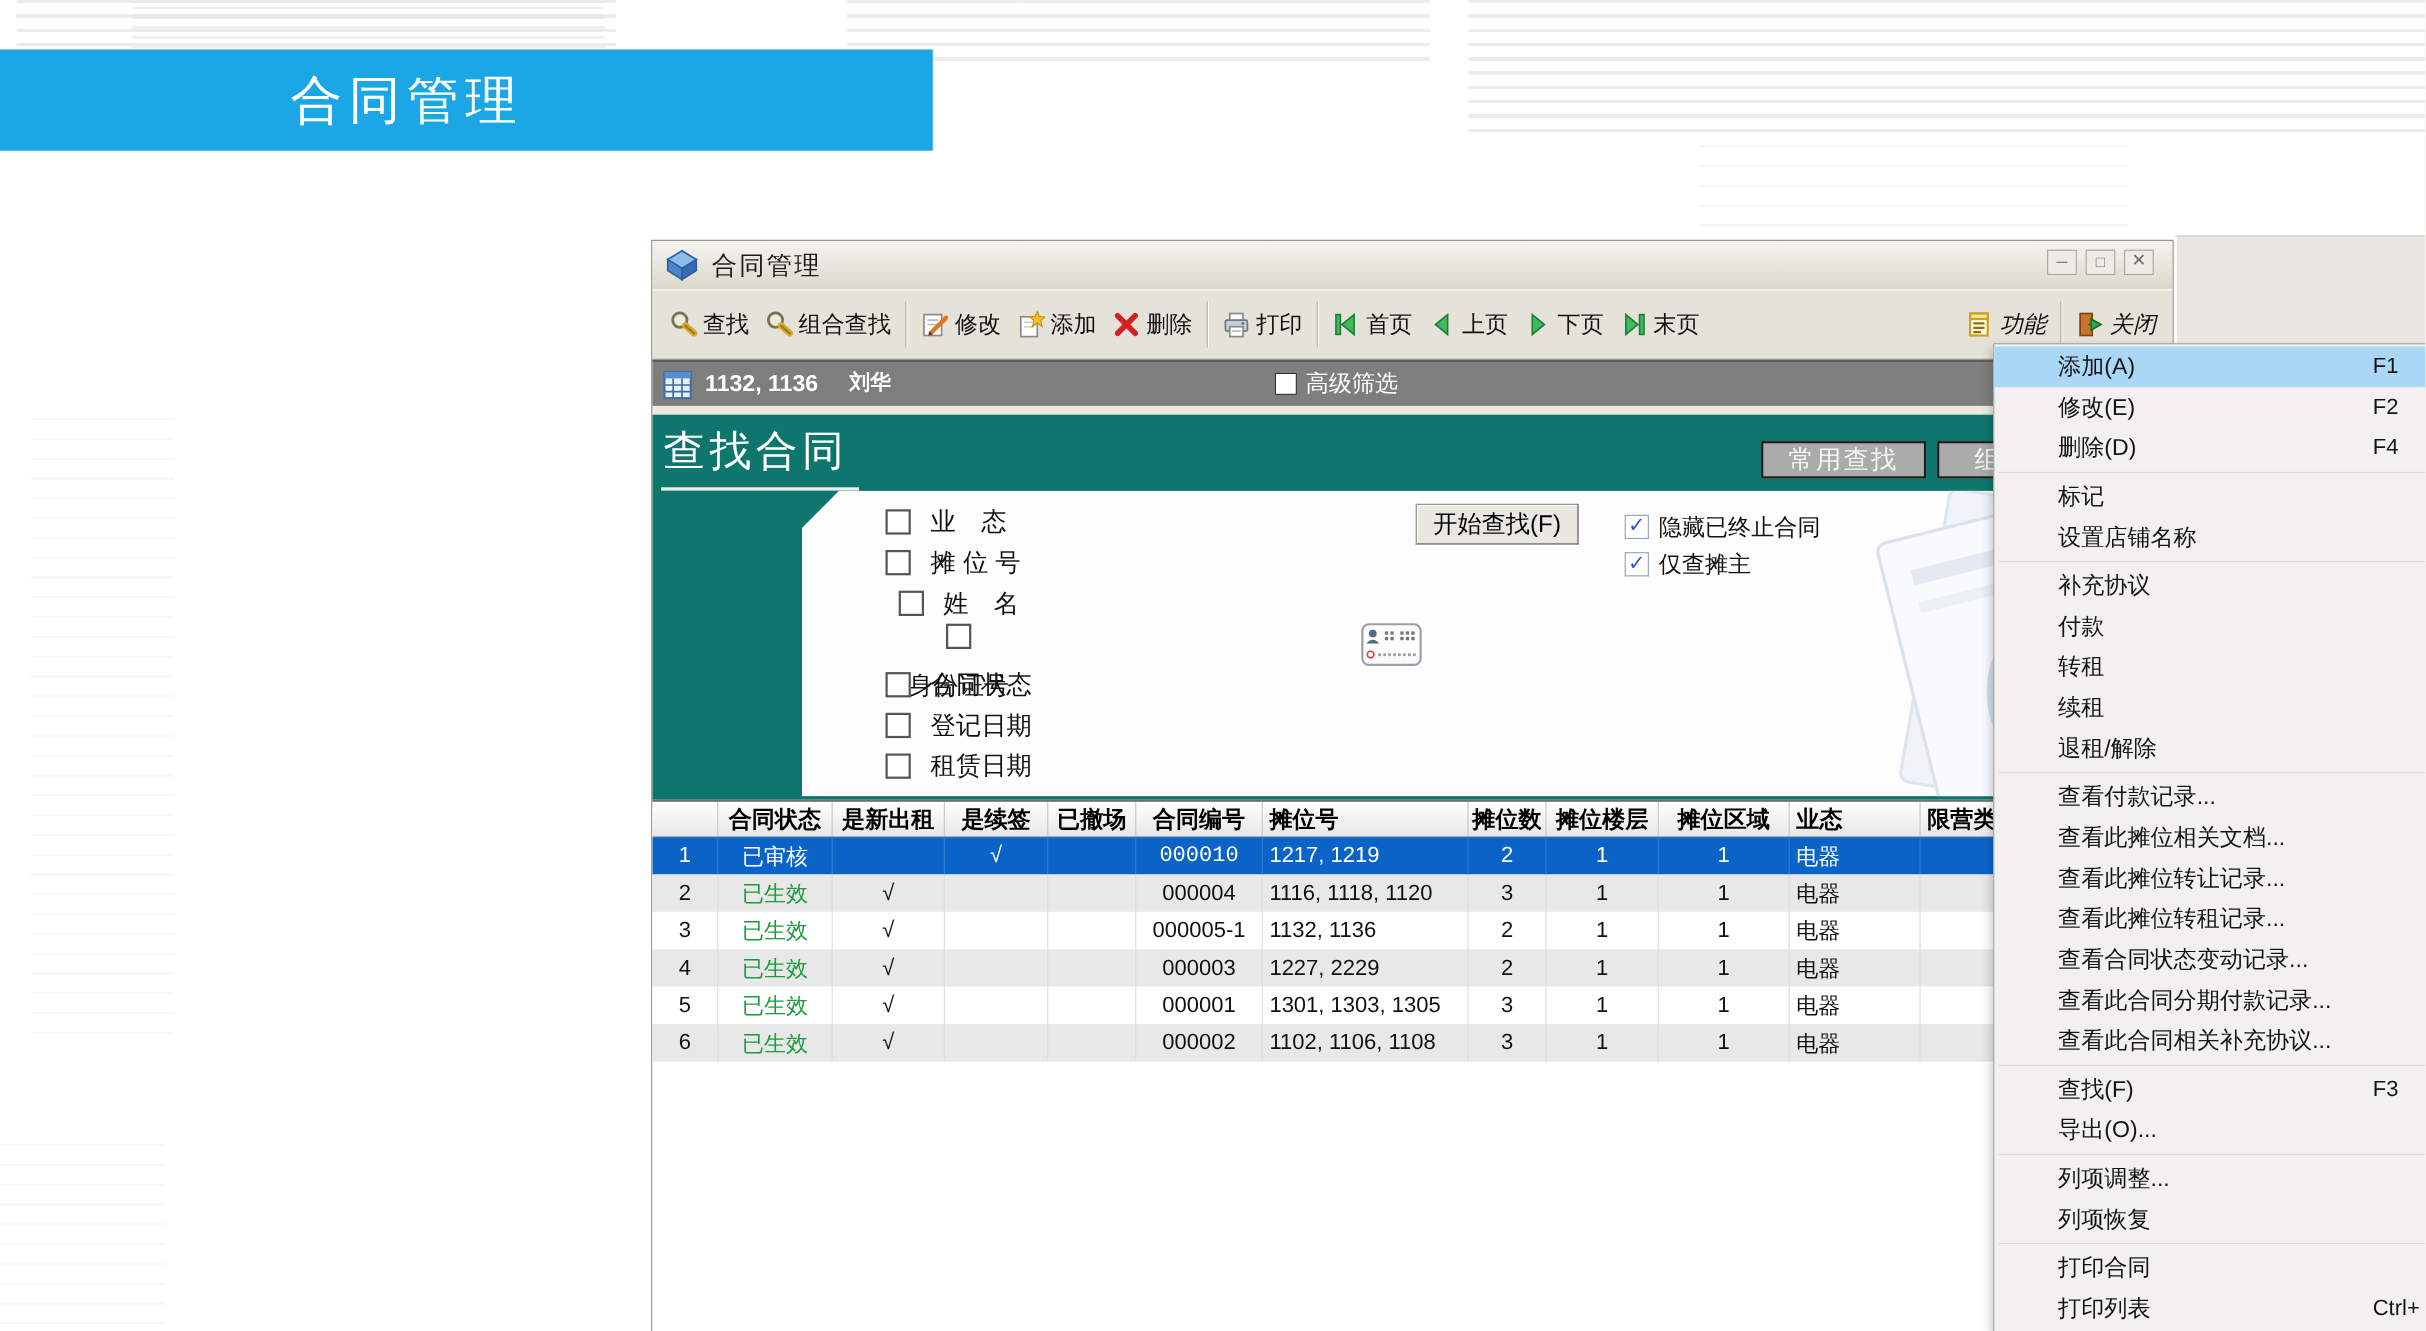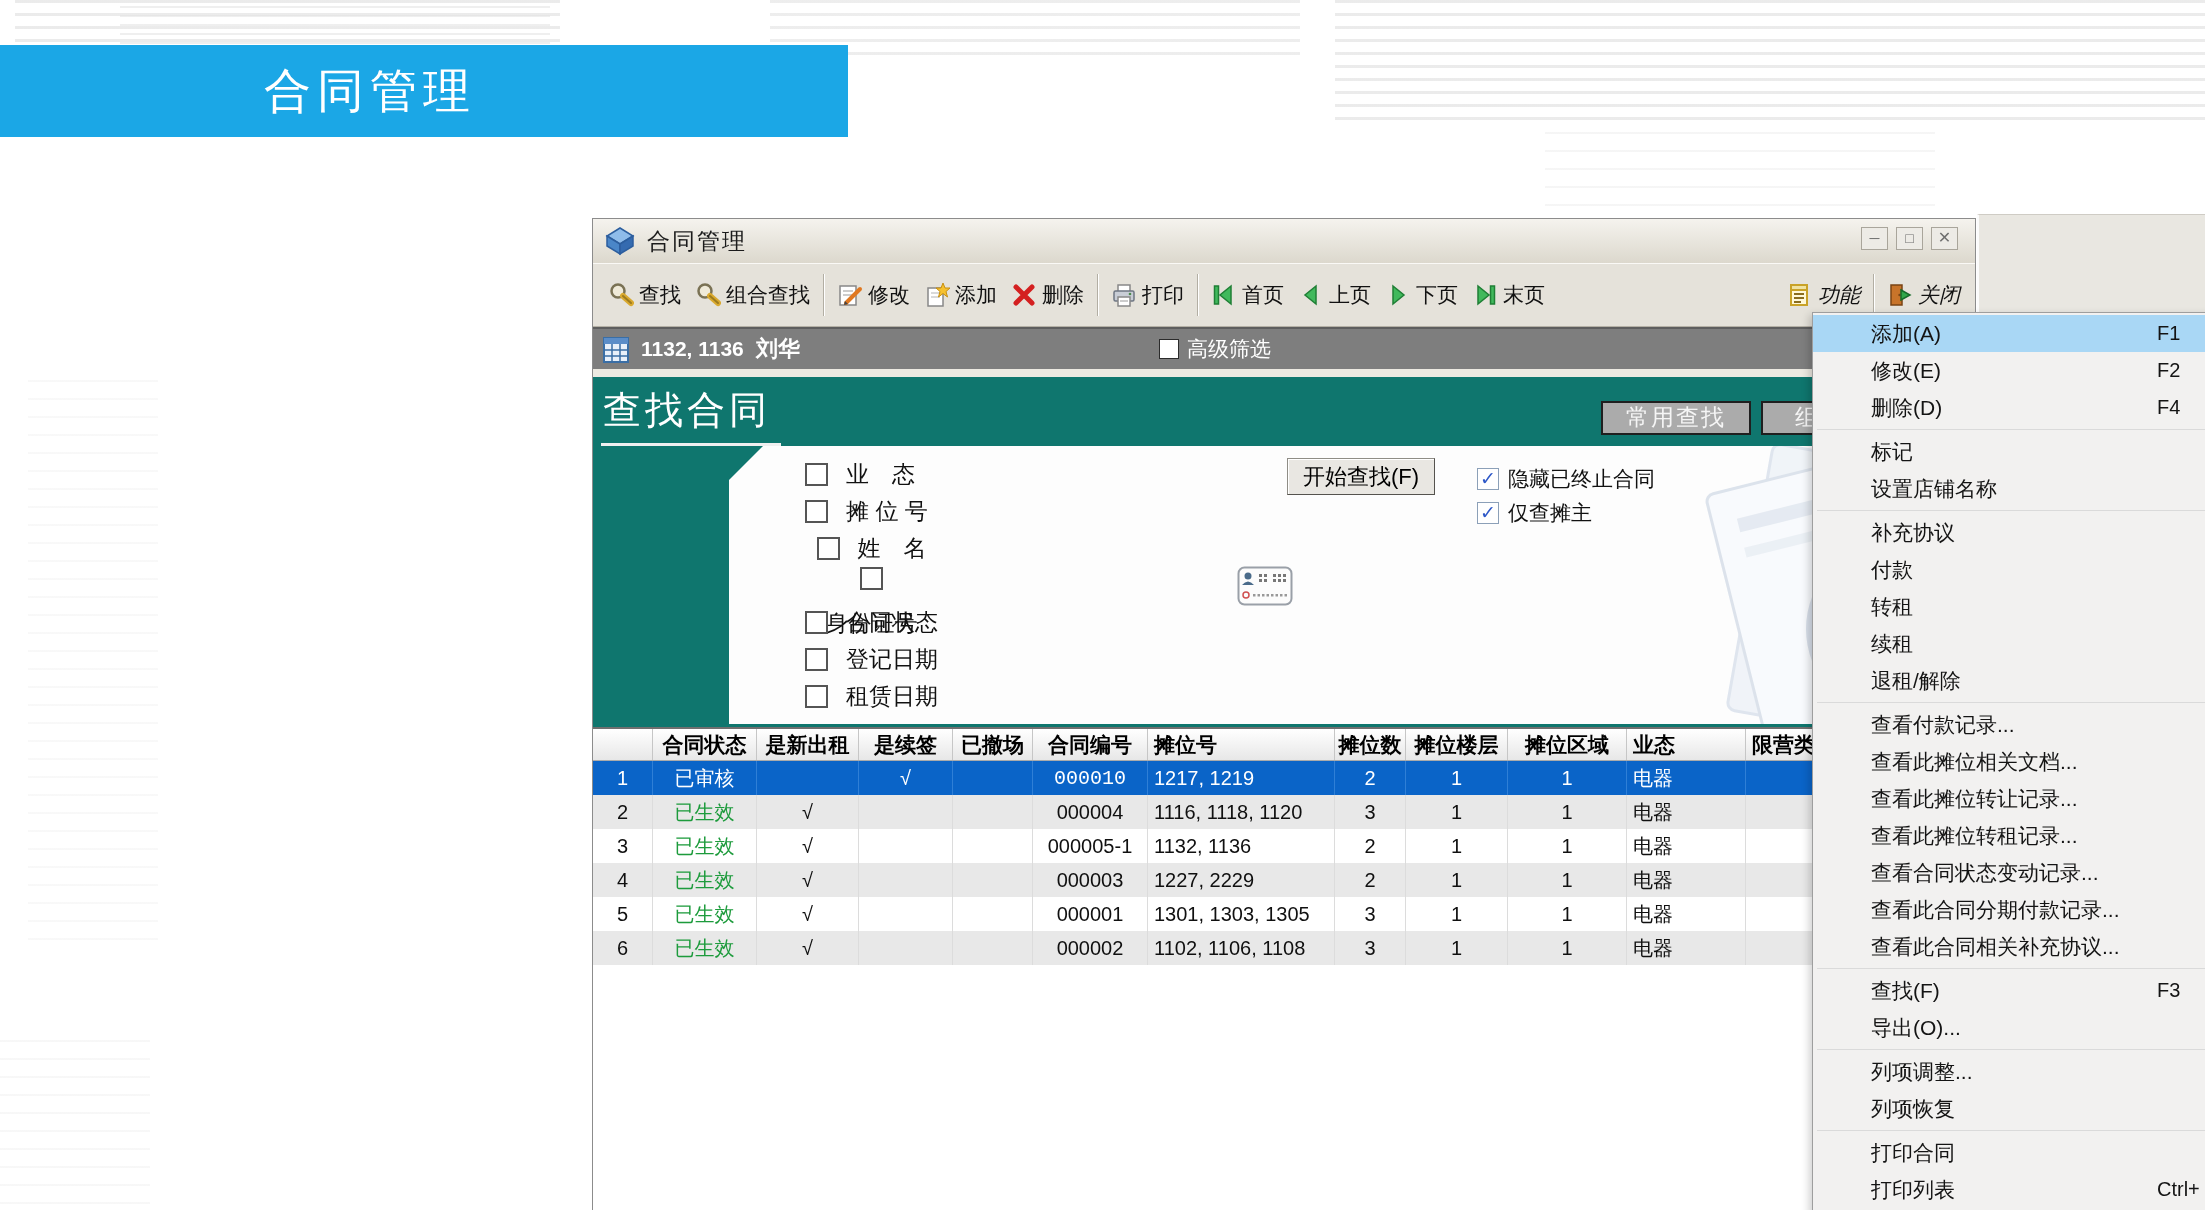--- a/index.html
+++ b/index.html
@@ -31,21 +31,21 @@
   .toolbar { position:absolute; left:0; top:44px; width:100%; height:64px; background:#E5E2DA; border-top:1px solid #FAF9F6;
              border-bottom:1px solid #B5B1A6; display:flex; align-items:center; padding:0 8px; }
   .toolbar-right { margin-left:auto; display:flex; align-items:center;font-style:italic; }
   .tb-btn { display:flex; align-items:center; gap:5px; padding:8px 7px; font-size:21px; color:#111; white-space:nowrap; cursor:default; }
   .tb-btn .ticon { width:26px; height:26px; display:inline-block; }
   .tb-sep { width:1px; height:42px; background:#B2AEA3; box-shadow:1px 0 0 #fff; margin:0 6px; }
 
   .statusbar { position:absolute; left:0; top:108px; width:100%; height:42px; background:#7E7E7E; border-top:2px solid #5E5E5E; color:#fff; }
   .sb-icon { position:absolute; left:10px; top:8px; }
   .sb-stalls { position:absolute; left:48px; line-height:40px; font-size:21px; font-weight:bold; }
-  .sb-user { position:absolute; left:163px; line-height:40px; font-size:22px; font-weight:bold; }
+  .sb-user { position:absolute; left:179px; line-height:40px; font-size:19px; font-weight:bold;font-family:Liberation Mono, monospace; }
   .sb-check { position:absolute; left:566px; top:10px; width:20px; height:20px; background:#ffffff; border:1px solid #2b2b2b; }
   .sb-adv-label { position:absolute; left:594px; line-height:40px; font-size:21px; }
 
   .find-panel { position:absolute; left:0; top:158px; width:100%; height:358px; background:#0f766e;text-decoration:underline; }
   .fp-title { position:absolute; left:8px; top:8px; font-size:38px; color:#ffffff; letter-spacing:4px;
               border-bottom:3px solid #F0F0F0; padding:0 10px 7px 2px; }
   .fp-hint { position:absolute; left:8px; top:182px; width:136px; font-size:20px; line-height:27px; color:#ffffff; }
   .fp-btn { position:absolute; top:24px; height:34px; background:#ABABAB; border:2px solid #1F1F1F; color:#F5F5F5;
             font-size:23px; text-align:center; line-height:29px; letter-spacing:2px; }
   .fp-btn.quick { left:1008px; width:150px; }

